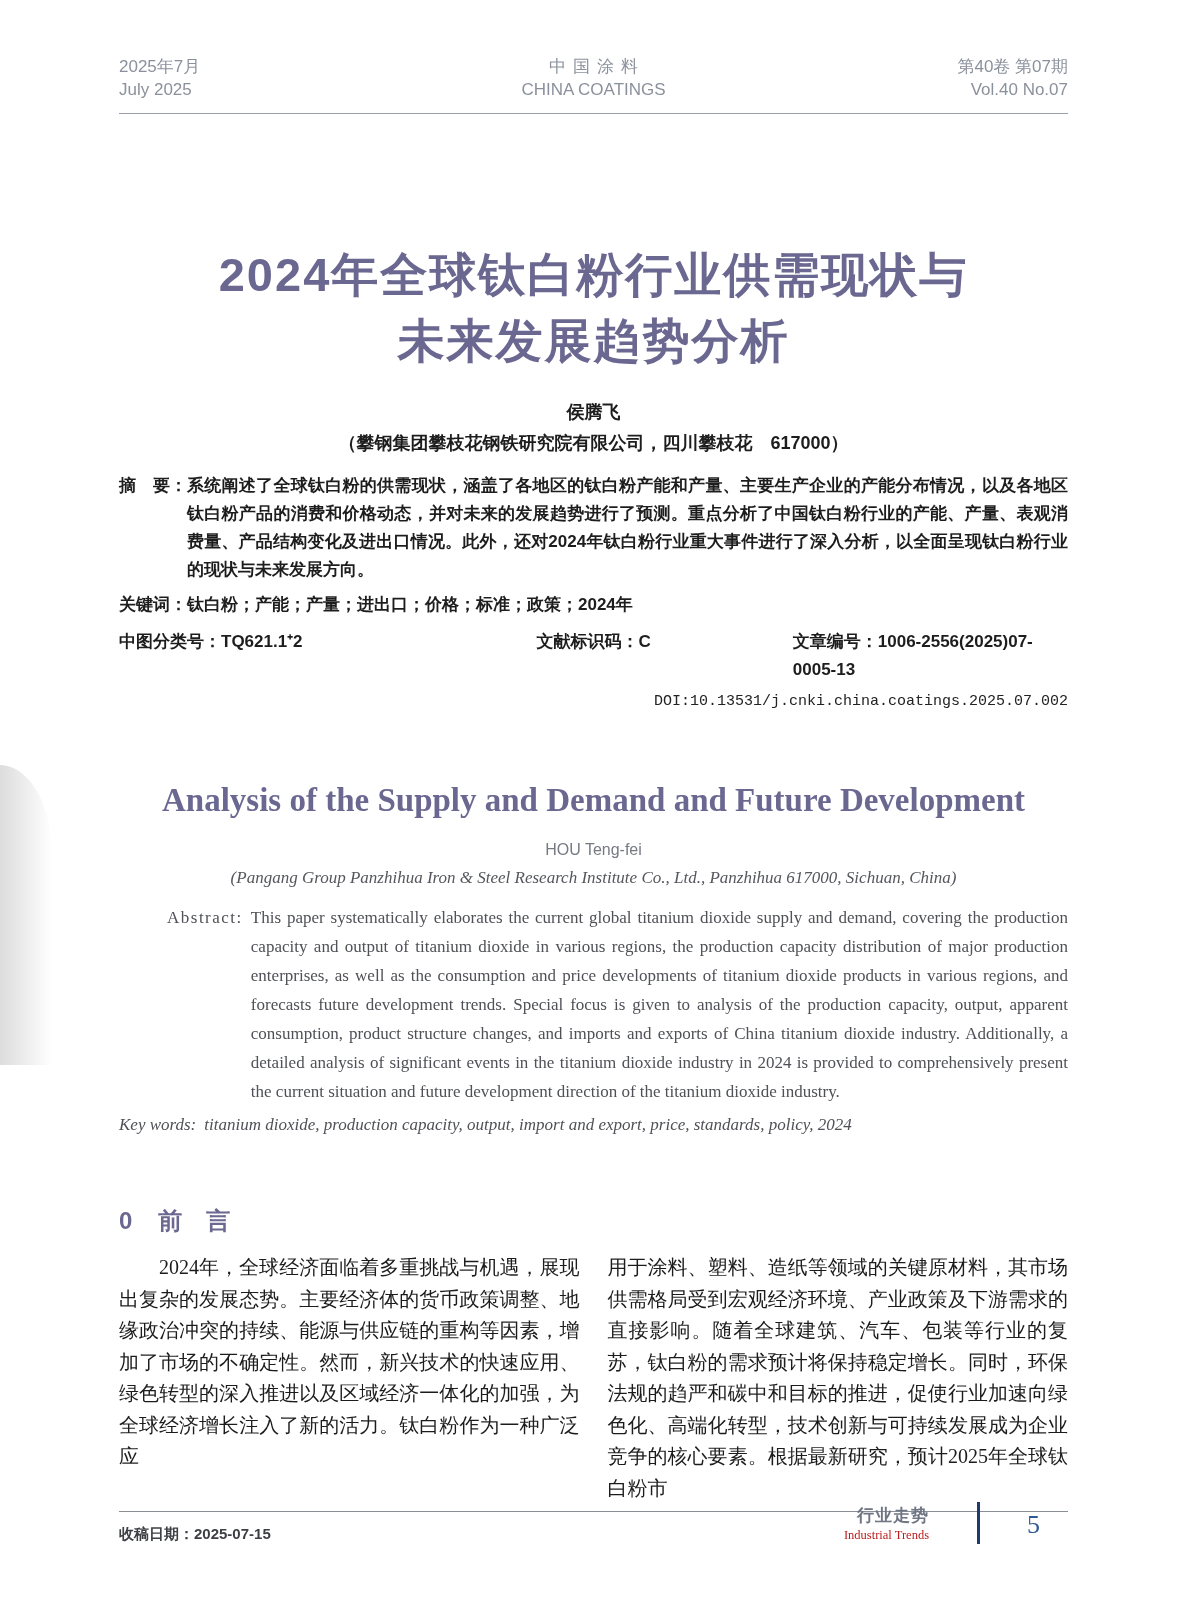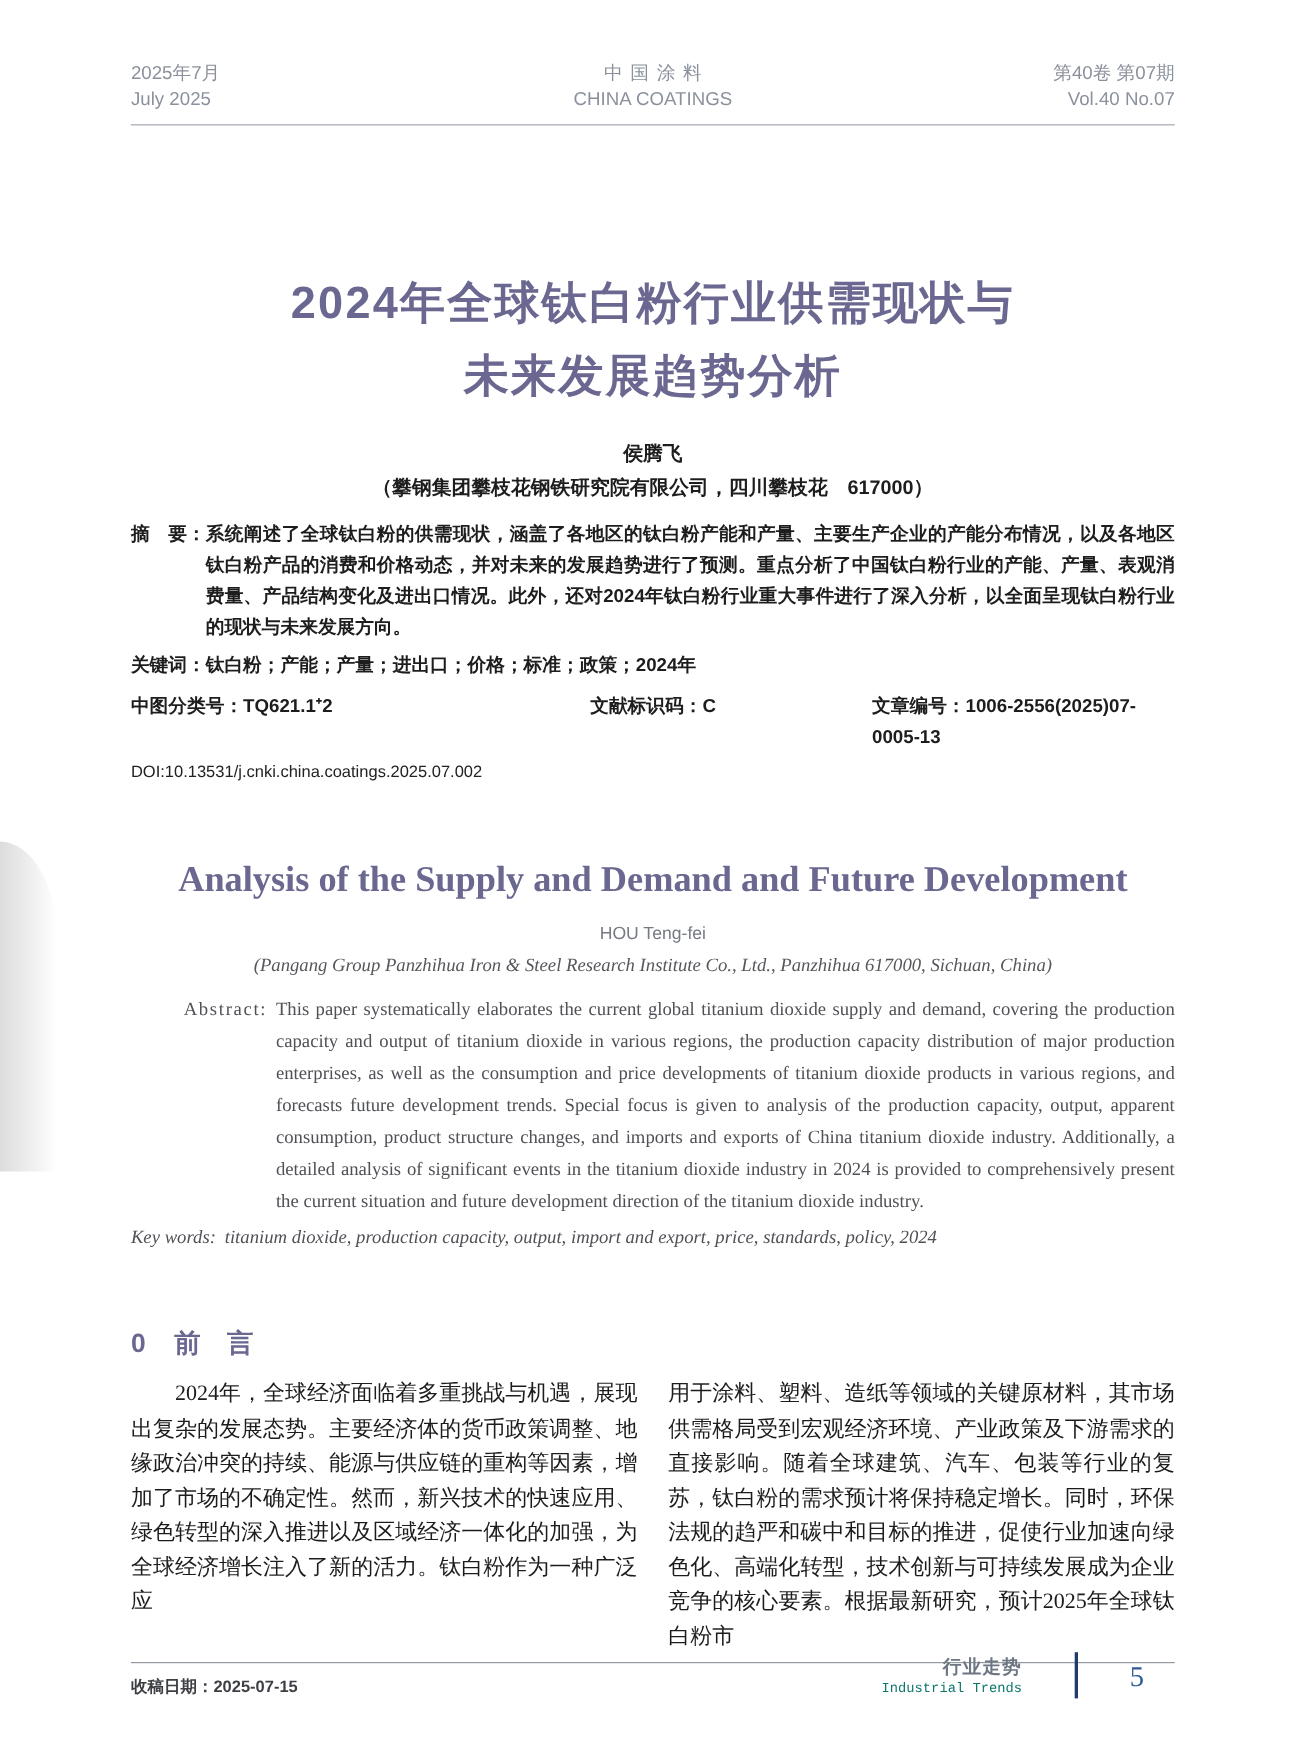--- a/index.html
+++ b/index.html
@@ -48,21 +48,21 @@
     border: none;
     border-top: 1.5px solid #9aa0a9;
     margin-top: 12px;
   }
 
   
   .title-cn {
     margin-top: 128px;
     text-align: center;
     color: #6a6890;
-    font-size: 41px;
+    font-size: 47px;
     line-height: 66px;
     font-weight: bold;
     letter-spacing: 2px;
   }
   .author-cn {
     margin-top: 26px;
     text-align: center;
     font-size: 18px;
     font-weight: bold;
     color: #1d1d1d;
@@ -92,21 +92,22 @@
   }
   .meta-row .clc   { flex: 0 0 44%; }
   .meta-row .code  { flex: 0 0 27%; }
   .meta-row .artno { flex: 1 1 auto; }
   .doi {
     margin-top: 5px;
     font-weight: normal;
     font-size: 15px;
     line-height: 26px;
     color: #222;
-    font-family: Liberation Sans, sans-serif;
+    font-family: Liberation Mono, monospace;
+    text-align: right;
   }
 
   
   .title-en {
     margin-top: 58px;
     text-align: center;
     color: #6a6890;
     font-family: "Liberation Serif", serif;
     font-weight: bold;
     font-size: 33px;
@@ -183,23 +184,23 @@
     gap: 38px;
   }
   .footer-col { text-align: right; }
   .footer-cn {
     font-size: 17px;
     font-weight: bold;
     color: #6e7683;
     letter-spacing: 1px;
   }
   .footer-en {
-    font-family: Liberation Mono, monospace;
+    font-family: Liberation Serif, serif;
     font-size: 12.5px;
-    color: #0f766e;
+    color: #b91c1c;
     margin-top: 1px;
   }
   .footer-bar {
     width: 3px;
     height: 42px;
     background: #1e3a6e;
     margin: 0 9px 0 10px;
   }
   .footer-page {
     font-family: "Liberation Serif", serif;

